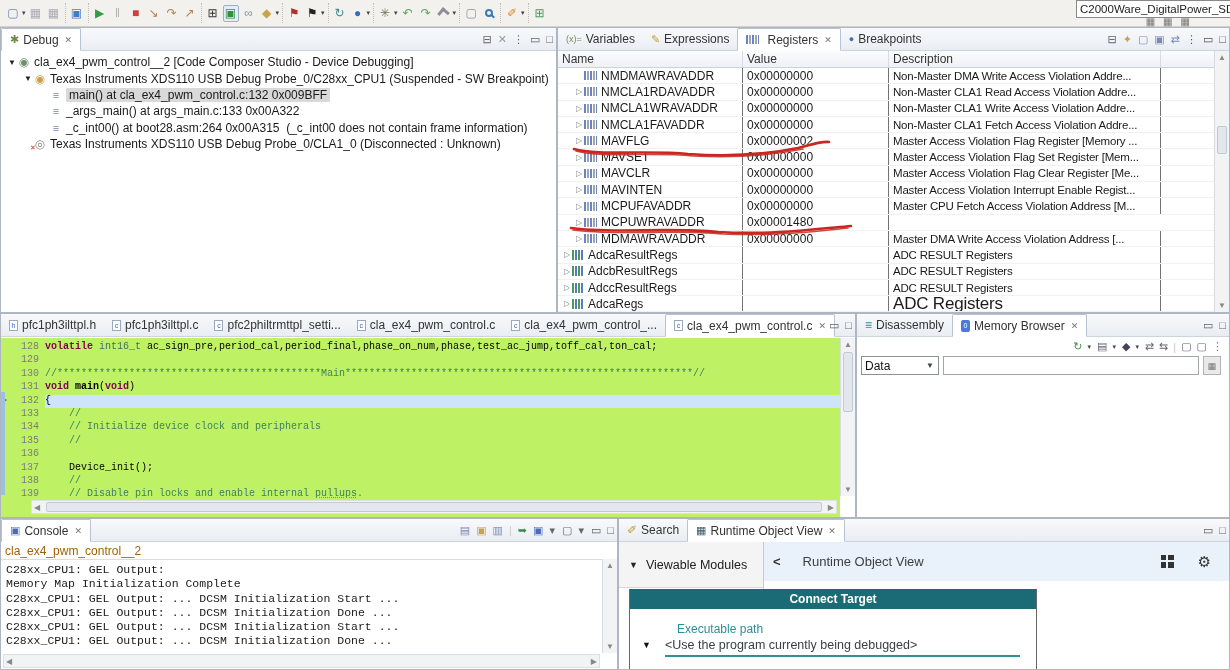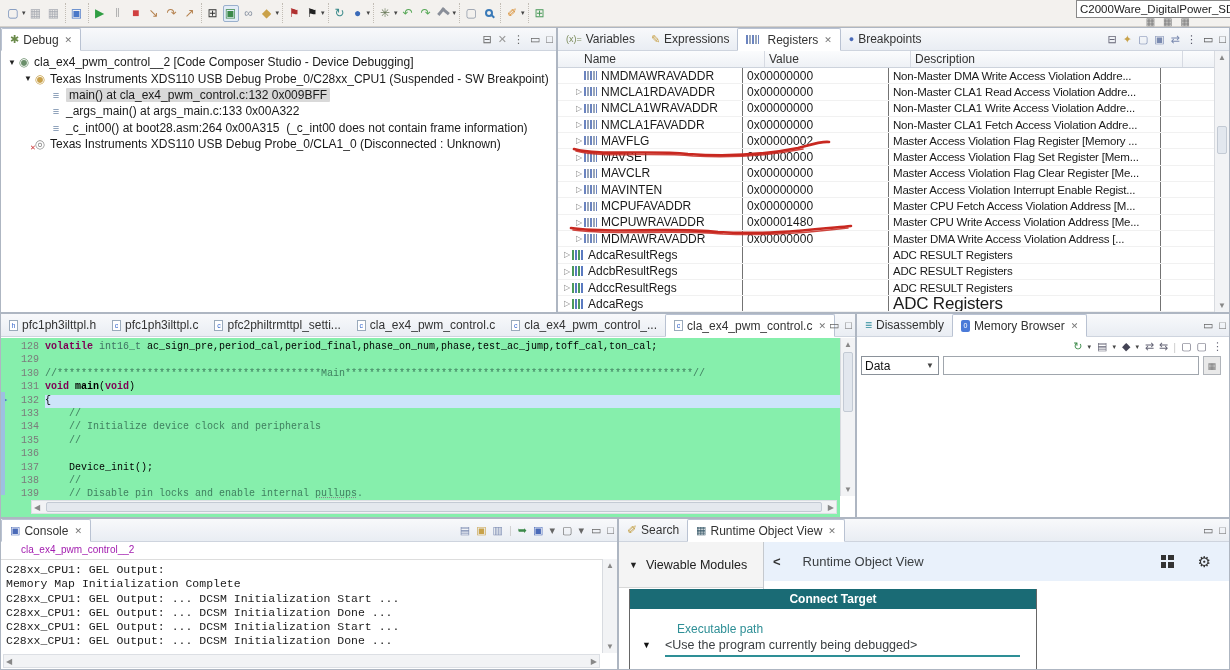--- a/index.html
+++ b/index.html
@@ -36,21 +36,21 @@
 .regrow {height:16.3px;display:flex;font-size:12px;color:#1a1a1a;align-items:center;border-bottom:1px solid #f1f1f1;}
 .regrow .c1 {display:flex;align-items:center;white-space:nowrap;overflow:hidden;}
 .regrow > div {height:100%;display:flex;align-items:center;border-right:1px solid #737373;}
 .ric {width:13px;height:9px;background:repeating-linear-gradient(90deg,#6b84c0 0,#6b84c0 2px,#fff 2px,#fff 3px,#9aa6b8 3px,#9aa6b8 5px,#fff 5px,#fff 6px);margin-right:4px;flex:none;}
 .gic {width:12px;height:10px;background:repeating-linear-gradient(90deg,#4a9a5a 0,#4a9a5a 2px,#fff 2px,#fff 3px,#5a7ac0 3px,#5a7ac0 5px,#fff 5px,#fff 6px);margin-right:4px;flex:none;}
 .rexp {font-size:8px;color:#888;width:10px;text-align:center;flex:none;}
 .vscroll {position:absolute;right:0;top:23px;bottom:0;width:15px;background:#f2f3f5;border-left:1px solid #d8dbe0;}
 .vscroll .ar {position:absolute;left:0;width:100%;text-align:center;font-size:8px;color:#888;}
 .vthumb {position:absolute;left:2px;width:10px;background:#e2e7ee;border:1px solid #c3cad4;border-radius:2px;}
 #panel-editor {left:0;top:313px;width:856px;height:205px;}
-#code-area {position:absolute;left:0;top:24px;right:15px;bottom:0;overflow:hidden;background:#86efac;}
+#code-area {position:absolute;left:0;top:24px;right:15px;bottom:0;overflow:hidden;background:#bef264;}
 .cline {position:relative;height:13.4px;font-family:"Liberation Mono",monospace;font-size:10px;white-space:pre;display:flex;}
 .cline .lnum {width:30px;text-align:right;color:#7b7b7b;flex:none;padding-right:6px;}
 .cline .lmargin {width:14px;flex:none;position:relative;}
 .cline .ctext {position:relative;}
 .cline.current {background:linear-gradient(to right,transparent 44px,#cde4fa 44px);}
 .kw {color:#7f0055;font-weight:bold;}
 .type {color:#3f7062;}
 .cmt {color:#3f7f5f;}
 .fn {font-weight:bold;}
 .cmt-u {color:#3f7f5f;text-decoration:underline dotted #888;}
@@ -59,21 +59,21 @@
 .ehscroll {position:absolute;left:30px;right:18px;bottom:3px;height:14px;background:#f2f3f5;border:1px solid #dcdfe4;}
 .ehscroll .thumb {position:absolute;left:14px;right:14px;top:1px;bottom:1px;background:#e4e8ee;border:1px solid #c3cad4;border-radius:2px;}
 .har {position:absolute;top:2px;font-size:8px;color:#888;}
 #panel-memory {left:856px;top:313px;width:374px;height:205px;}
 #mem-toolbar {position:absolute;top:26px;right:6px;display:flex;align-items:center;gap:5px;font-size:11px;color:#667;}
 #mem-inputrow {position:absolute;top:42px;left:4px;right:8px;height:19px;display:flex;gap:4px;}
 #mem-space {width:78px;border:1px solid #8a9199;background:#fff;font-size:12px;color:#111;display:flex;align-items:center;padding:0 3px;justify-content:space-between;}
 #mem-address {flex:1;border:1px solid #a0a6ad;background:#fff;}
 #mem-btn {width:18px;border:1px solid #b0b4ba;background:#e9e9e9;font-size:9px;color:#777;display:flex;align-items:center;justify-content:center;}
 #panel-console {left:0;top:518px;width:618px;height:152px;}
-#console-title {position:absolute;top:25px;left:20px;font-size:10px;color:#a21caf;}
+#console-title {position:absolute;top:25px;left:4px;font-size:12px;color:#a16207;}
 #console-out {position:absolute;top:40px;left:0;right:15px;bottom:16px;border-top:1px solid #ddd;padding:3px 0 0 5px;}
 #console-out .cl {font-family:"Liberation Mono",monospace;font-size:11.5px;line-height:14.3px;color:#1a1a1a;white-space:pre;}
 .cvscroll {position:absolute;right:0;top:40px;width:15px;bottom:16px;background:#f2f3f5;border-left:1px solid #d8dbe0;}
 .chscroll {position:absolute;left:2px;right:17px;bottom:1px;height:14px;background:#f2f3f5;border:1px solid #dcdfe4;}
 #panel-runtime {left:618px;top:518px;width:612px;height:152px;}
 #vm-strip {position:absolute;left:0;top:23px;width:145px;bottom:0;background:#fff;border-right:1px solid #c5c9ce;}
 #vm-head {height:46px;background:#f4f4f4;border-bottom:1px solid #d8d8d8;display:flex;align-items:center;padding-left:10px;gap:8px;font-size:12.5px;color:#222;}
 #rt-head {position:absolute;left:145px;top:23px;right:0;height:39px;background:#e9f1fb;display:flex;align-items:center;}
 #rt-title {font-size:13px;color:#3c4043;margin-left:22px;}
 #rt-back {font-size:13px;color:#333;margin-left:9px;font-weight:bold;}
@@ -206,21 +206,21 @@
         <span style="color: rgb(200, 162, 74);">✦</span>
         <span style="color: rgb(122, 138, 176);">▢</span>
         <span style="color: rgb(122, 138, 176);">▣</span>
         <span style="color: rgb(122, 138, 176);">⇄</span>
         <span style="color: rgb(85, 85, 102);">⋮</span>
         <span style="color: rgb(85, 85, 85);">▭</span>
         <span style="color: rgb(85, 85, 85);">□</span>
       </div>
     </div>
   <div class="colhdr">
-    <div style="width:185px;margin-left:22px;">Name</div>
+    <div style="width:185px;">Name</div>
     <div style="width:146px;">Value</div>
     <div style="width:272px;">Description</div>
     <div style="flex:1;border-right:none;"></div>
   </div>
   <div id="reg-rows" style="margin-right:15px;">
       <div class="regrow">
         <div class="c1" style="width: 185px; padding-left: 16px;">
           <span class="rexp"></span>
           <span class="ric"></span>
           <span>NMDMAWRAVADDR</span>
@@ -309,21 +309,20 @@
         <div style="width: 272px; padding-left: 4px; white-space: nowrap; overflow: hidden; font-size: 11.5px; letter-spacing: -0.2px;">Master CPU Fetch Access Violation Address [M...</div>
         <div style="flex: 1 1 0%; border-right: none;"></div>
       </div>
       <div class="regrow">
         <div class="c1" style="width: 185px; padding-left: 16px;">
           <span class="rexp">▷</span>
           <span class="ric"></span>
           <span>MCPUWRAVADDR</span>
         </div>
         <div style="width: 146px; padding-left: 4px;">0x00001480</div>
-        <div style="width: 272px; padding-left: 4px; white-space: nowrap; overflow: hidden; font-size: 11.5px; letter-spacing: -0.2px;">Master CPU Write Access Violation Address [Me...</div>
         <div style="flex: 1 1 0%; border-right: none;"></div>
       </div>
       <div class="regrow">
         <div class="c1" style="width: 185px; padding-left: 16px;">
           <span class="rexp">▷</span>
           <span class="ric"></span>
           <span>MDMAWRAVADDR</span>
         </div>
         <div style="width: 146px; padding-left: 4px;">0x00000000</div>
         <div style="width: 272px; padding-left: 4px; white-space: nowrap; overflow: hidden; font-size: 11.5px; letter-spacing: -0.2px;">Master  DMA Write Access Violation Address [...</div>

